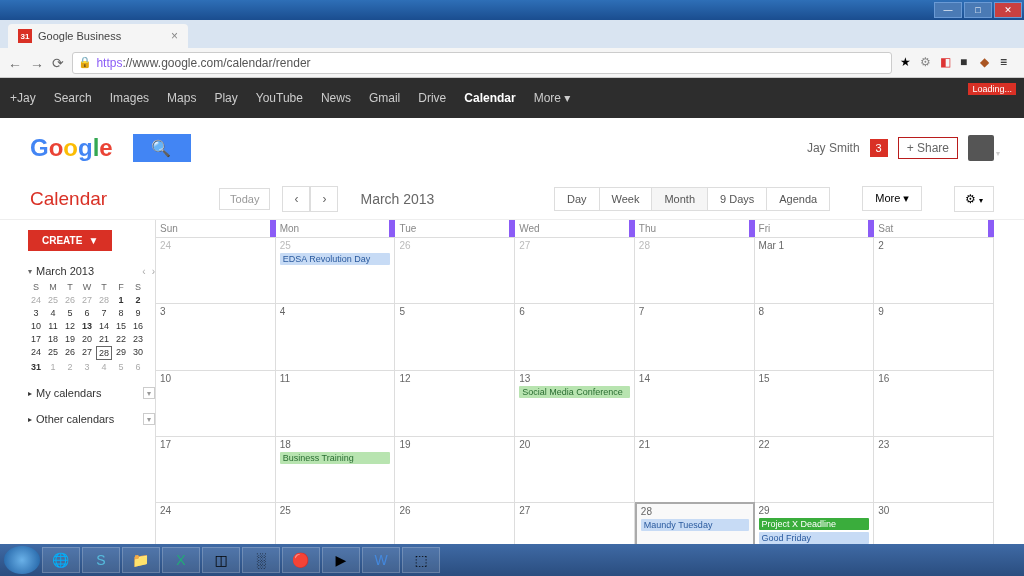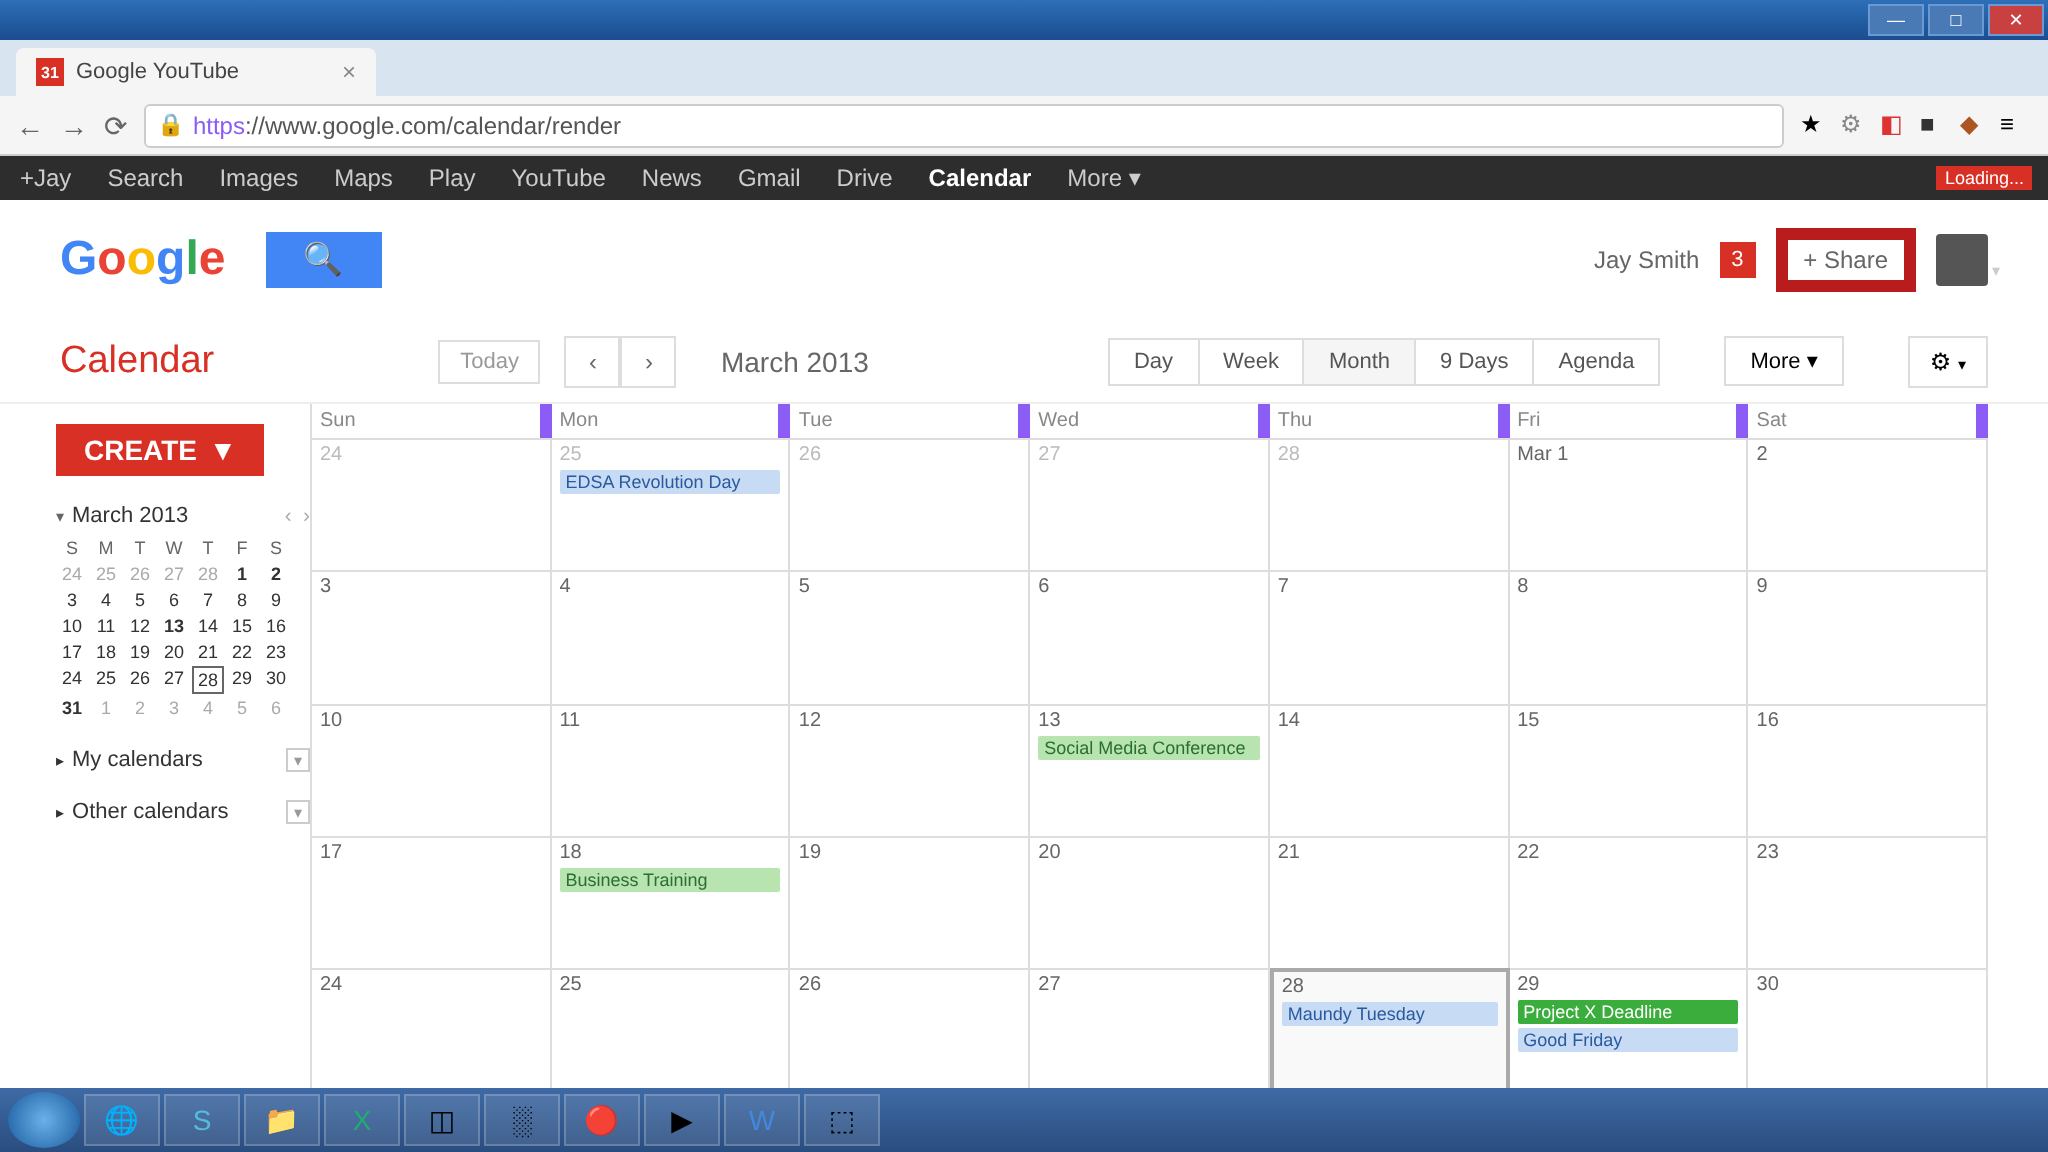--- a/index.html
+++ b/index.html
@@ -12,47 +12,47 @@
 .tab-favicon{width:14px;height:14px;background:#d93025;margin-right:6px;display:flex;align-items:center;justify-content:center;color:#fff;font-size:8px;font-weight:bold}
 .tab-close{margin-left:auto;color:#888;font-size:12px}
 .chrome-toolbar{height:30px;background:#f5f5f5;border-bottom:1px solid #ccc;display:flex;align-items:center;padding:0 8px;gap:8px}
 .nav-ico{color:#666;font-size:14px;cursor:pointer}
 .url-bar{flex:1;display:flex;align-items:center;height:22px;background:#fff;border:1px solid #ccc;border-radius:3px;padding:0 6px;font-size:12px}
 .lock-ico{color:#4caf50;margin-right:4px;font-size:11px}
 .url-prefix{color:#8b5cf6}
 .url-rest{color:#555}
 .ext-icons{display:flex;gap:4px}
 .ext-ico{width:16px;height:16px;font-size:12px}
-.google-bar{height:22px;background:#2d2d2d;display:flex;align-items:center;padding:0 10px;gap:18px;position:relative}
+.google-bar{height:40px;background:#2d2d2d;display:flex;align-items:center;padding:0 10px;gap:18px;position:relative}
 .gbar-link{color:#ccc;font-size:12px;cursor:pointer}
 .gbar-active{color:#fff;font-weight:bold}
 .loading-badge{position:absolute;right:8px;background:#d93025;color:#fff;font-size:9px;padding:1px 4px;top:5px}
 .header{height:60px;display:flex;align-items:center;padding:0 30px;gap:20px}
 .google-logo{font-size:24px;font-weight:bold}
 .g-b{color:#4285f4}.g-r{color:#ea4335}.g-y{color:#fbbc04}.g-g{color:#34a853}
 .search-box{flex:0 0 380px;height:28px;border:1px solid #ddd;display:flex;align-items:center;padding:0 8px;color:#999;font-size:13px}
 .search-btn{width:58px;height:28px;background:#4285f4;display:flex;align-items:center;justify-content:center;color:#fff}
 .header-right{margin-left:auto;display:flex;align-items:center;gap:10px;font-size:12px;color:#666}
 .notif-badge{width:18px;height:18px;background:#d93025;color:#fff;display:flex;align-items:center;justify-content:center;font-size:11px}
-.share-btn{border:6px solid #b91c1c;padding:3px 8px;display:flex;align-items:center;gap:4px}
+.share-btn{border:1px solid #b91c1c;padding:3px 8px;display:flex;align-items:center;gap:4px}
 .avatar{width:26px;height:26px;background:#555;border-radius:2px}
 .toolbar{height:42px;display:flex;align-items:center;padding:0 30px;gap:12px;border-bottom:1px solid #eee}
 .cal-title{color:#d93025;font-size:19px;margin-right:100px}
 .today-btn{border:1px solid #ddd;padding:4px 10px;font-size:11px;color:#999}
 .nav-btns{display:flex}
 .nav-btn{border:1px solid #ddd;width:28px;height:26px;display:flex;align-items:center;justify-content:center;font-size:12px;color:#666}
 .month-label{font-size:14px;color:#666;margin-left:10px}
 .view-switch{margin-left:auto;display:flex}
 .view-btn{border:1px solid #ddd;padding:5px 12px;font-size:11px;color:#555;margin-left:-1px}
 .view-active{background:#f5f5f5}
 .more-btn{border:1px solid #ddd;padding:5px 12px;font-size:11px;margin-left:20px}
 .gear-btn{border:1px solid #ddd;padding:5px 10px;margin-left:20px;font-size:12px}
 .main{display:flex;height:416px}
 .sidebar{width:155px;padding:10px 0 10px 28px;flex-shrink:0}
-.create-btn{background:#d93025;color:#fff;padding:5px 14px;font-size:14px;font-weight:bold;display:inline-flex;align-items:center;gap:6px}
+.create-btn{background:#d93025;color:#fff;padding:5px 14px;font-size:10px;font-weight:bold;display:inline-flex;align-items:center;gap:6px}
 .mini-cal{margin-top:14px}
 .mini-head{display:flex;align-items:center;font-size:11px;color:#333}
 .mini-arrow{color:#666;font-size:8px;margin-right:4px}
 .mini-nav{margin-left:auto;display:flex;gap:6px;color:#aaa;font-size:10px}
 .mini-grid{display:grid;grid-template-columns:repeat(7,16px);gap:1px;margin-top:4px;font-size:9px}
 .mini-cell{text-align:center;color:#333;padding:1px 0}
 .mini-dh{color:#666}
 .mini-gray{color:#aaa}
 .mini-bold{font-weight:bold}
 .mini-today{border:1px solid #666}
@@ -85,21 +85,21 @@
 
 <div class="win-titlebar">
   <div class="win-btn">—</div>
   <div class="win-btn">□</div>
   <div class="win-btn win-close">✕</div>
 </div>
 
 <div class="chrome-tabs">
   <div class="tab">
     <div class="tab-favicon">31</div>
-    <span>Google YouTube</span>
+    <span>Google Business</span>
     <span class="tab-close">×</span>
   </div>
 </div>
 
 <div class="chrome-toolbar">
   <span class="nav-ico">←</span>
   <span class="nav-ico">→</span>
   <span class="nav-ico">⟳</span>
   <div class="url-bar">
     <span class="lock-ico">🔒</span>

